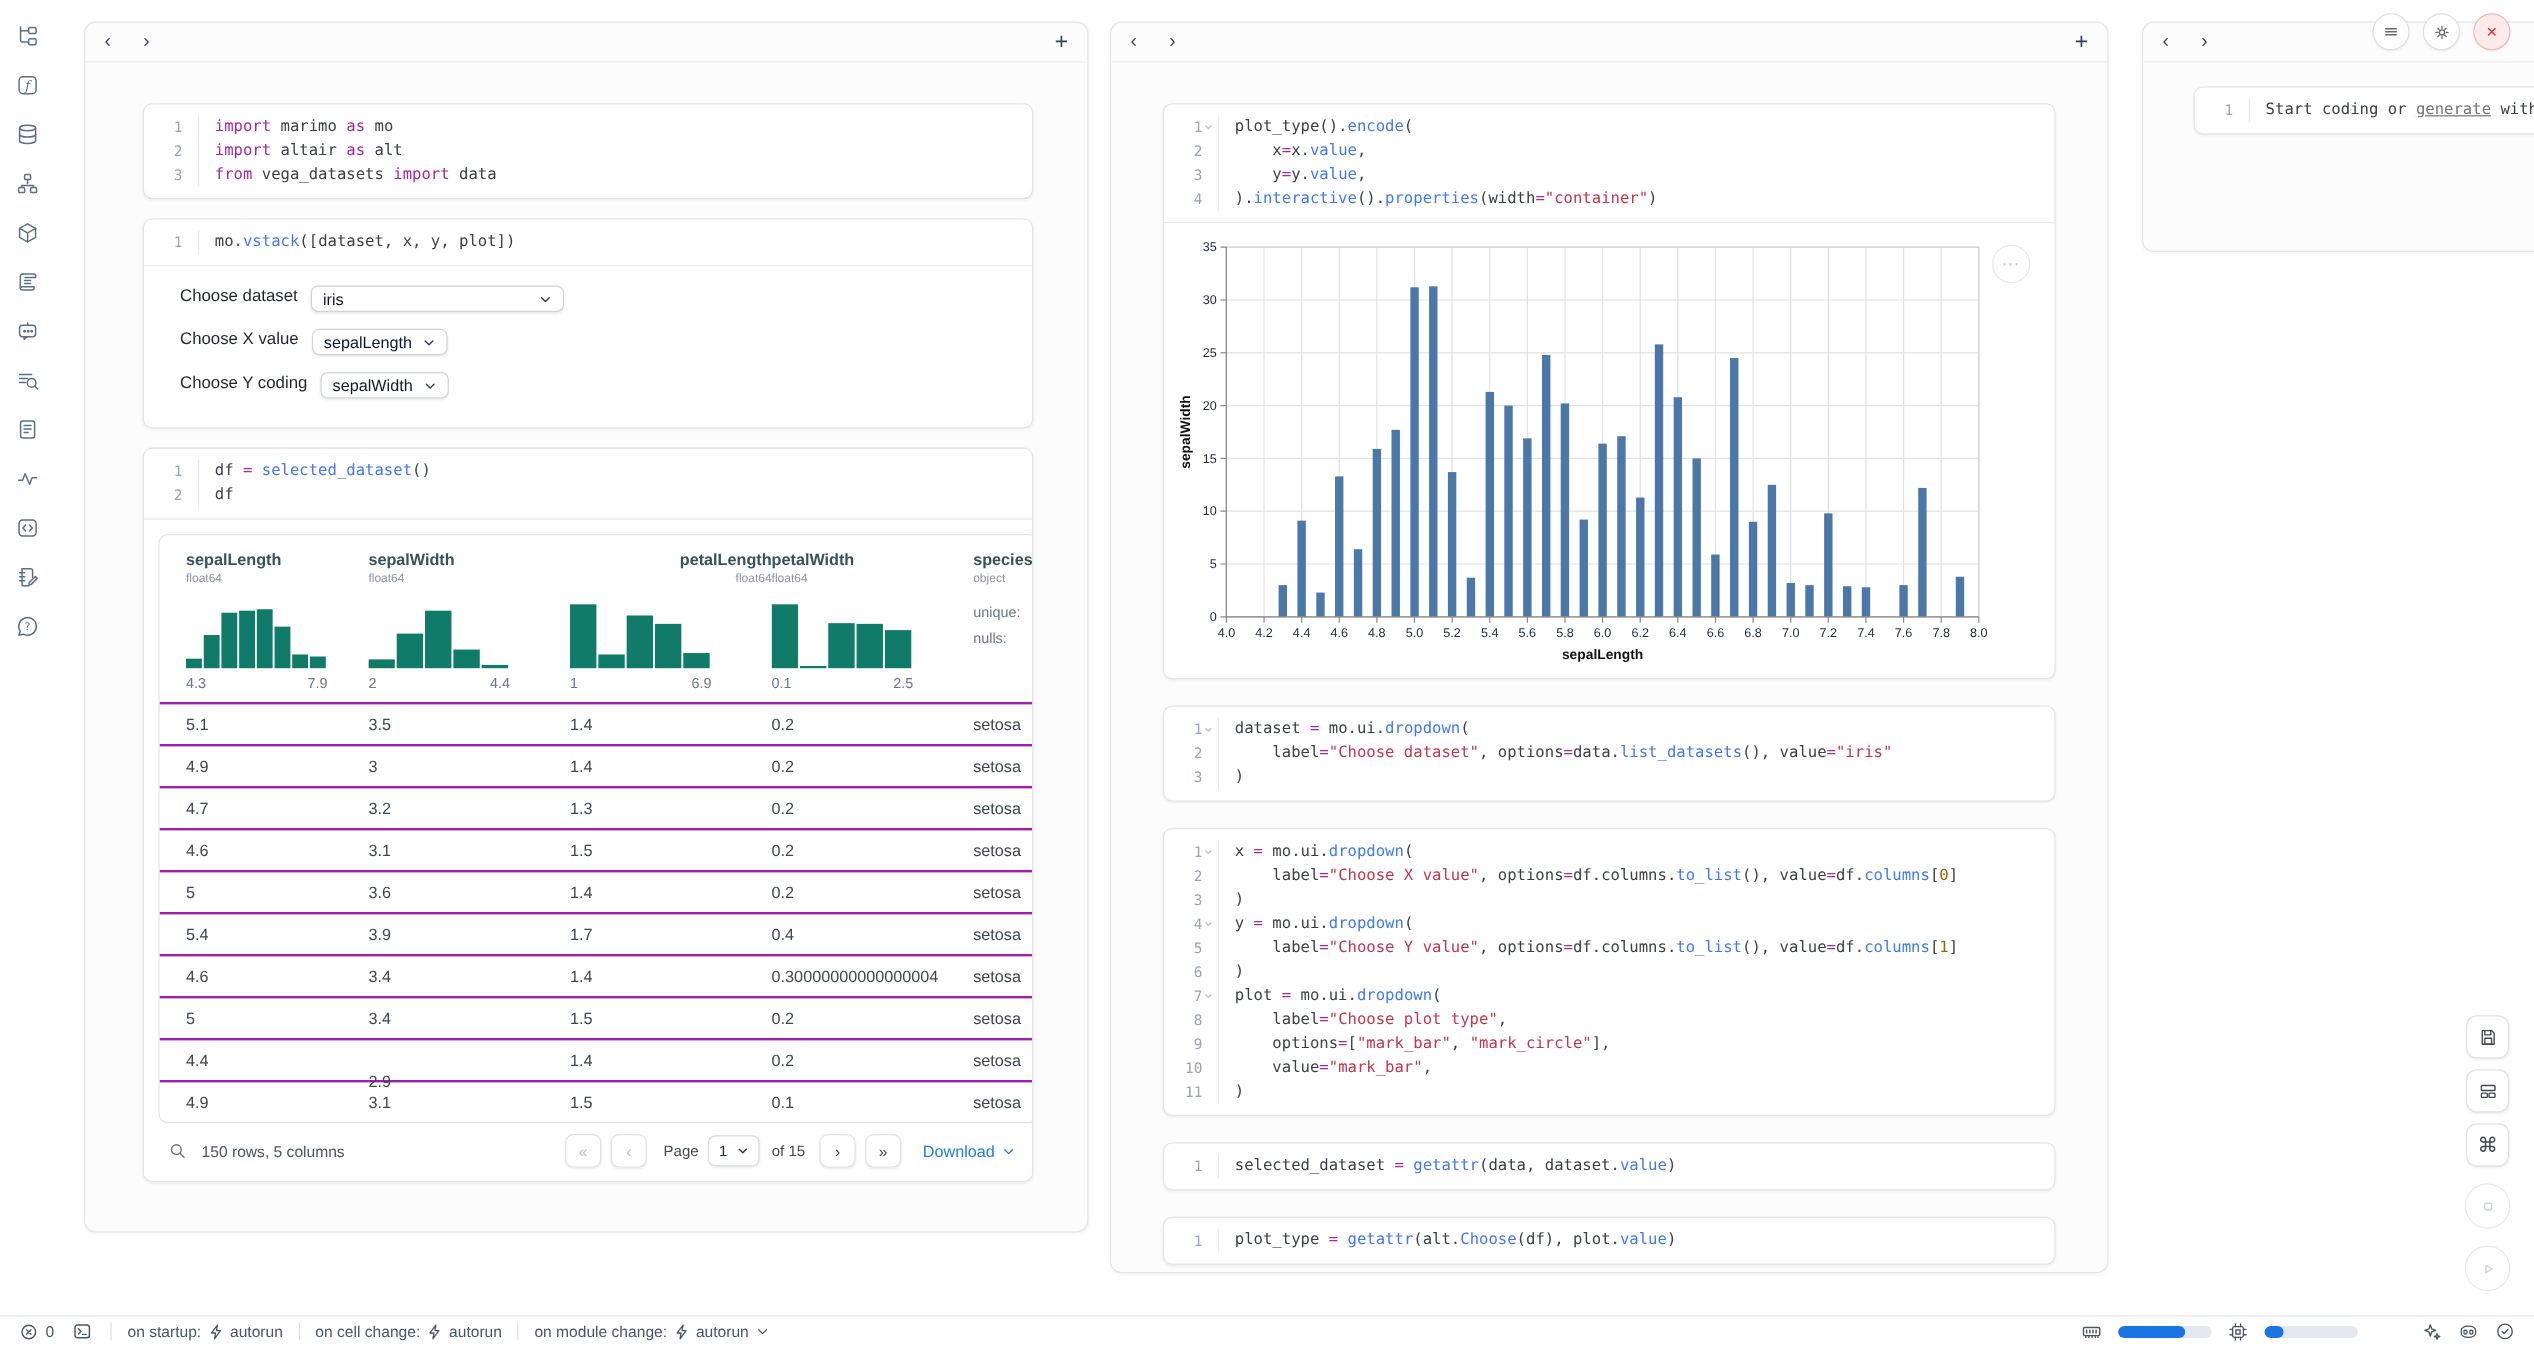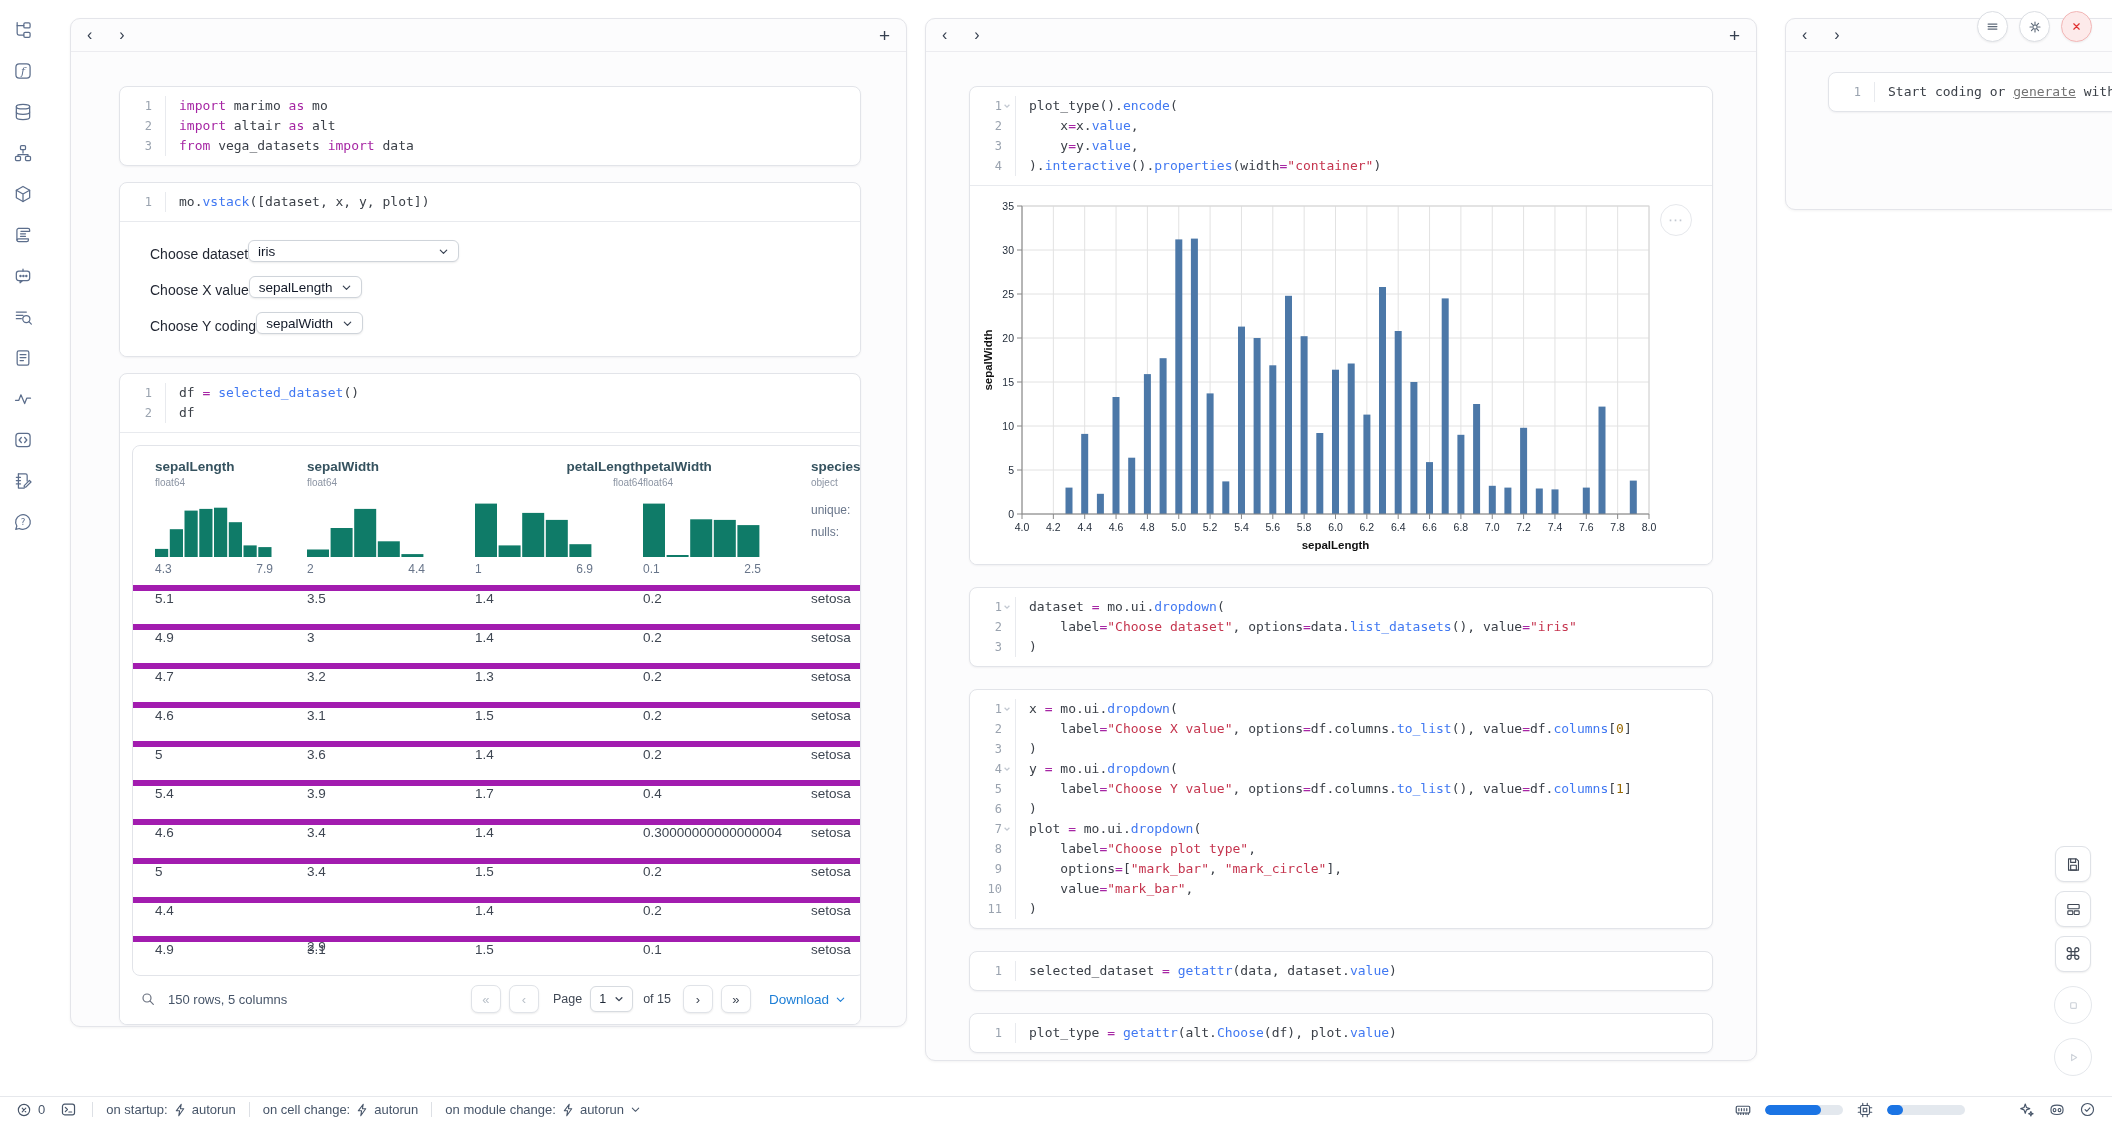--- a/index.html
+++ b/index.html
@@ -37,39 +37,39 @@
   .foldmark{width:10px;display:inline-flex;justify-content:center;}
   .code{padding-left:13px;white-space:pre;color:#3b4048;}
   .tk-p{color:#3b4048}.tk-k{color:#a626a4}.tk-f{color:#4078f2}
   .tk-s{color:#c5344e}.tk-n{color:#986801}
   .tk-u{color:#737373;text-decoration:underline;}
   .placeholder .code{color:#aeb4bf;}
   .cell-output{border-top:1px solid #e8eaee;background:#fff;}
 
   
   .ctl-area{padding:16px 0 10px 30px;}
-  .ctl-row{display:flex;align-items:flex-end;height:24px;margin-bottom:12px;}
+  .ctl-row{display:flex;align-items:flex-start;gap:11px;height:24px;margin-bottom:12px;}
   .ctl-label{font-size:14px;color:#1f2430;}
   .sel{display:inline-flex;align-items:center;justify-content:space-between;gap:9px;
        border:1px solid #cfd4da;border-radius:6px;padding:2px 9px;height:22px;
        font-size:13.5px;color:#111827;background:#fff;box-shadow:0 1px 2px rgba(0,0,0,.08);
        box-sizing:border-box;cursor:pointer;}
   .sel svg{flex:0 0 auto;}
 
   
   .tbl-wrap{margin:12px 12px 0 12px;border:1px solid #e2e4e9;border-radius:8px;overflow:hidden;}
   .tbl-head{display:flex;padding:13px 0 9px 22px;}
   .th{box-sizing:border-box;flex:0 0 auto;}
   .th .name{font-size:13.5px;font-weight:bold;color:#35525f;}
   .th .dtype{font-size:10px;color:#8b94a3;margin-top:3px;}
   .th .hist{margin-top:11px;display:block;}
   .th .range{display:flex;justify-content:space-between;width:118px;color:#68758a;
              font-size:12px;margin-top:5px;}
   .th .meta{font-size:12px;color:#68758a;margin-top:11px;line-height:22px;white-space:nowrap;}
-  .trow{display:flex;align-items:flex-start;height:33px;border-top:6px solid #a21caf;
+  .trow{display:flex;align-items:center;height:33px;border-top:2px solid #a21caf;
         padding-left:22px;font-size:13.5px;color:#3e4652;white-space:nowrap;}
   .trow span{box-sizing:border-box;flex:0 0 auto;overflow:hidden;}
   .tbl-foot{display:flex;align-items:center;height:46px;padding:0 14px 2px 20px;color:#475569;}
   .tf-summary{font-size:13px;margin-left:12px;color:#475569;}
   .pg-btn{width:28px;height:26px;border:1px solid #e0e3e8;border-radius:7px;background:#fff;
           display:flex;align-items:center;justify-content:center;font-size:13px;
           box-shadow:0 1px 2px rgba(0,0,0,.08);color:#3f4754;cursor:pointer;margin-left:8px;}
   .pg-btn.dis{color:#b9c0c9;}
   .pg-label{font-size:12.5px;margin:0 8px 0 14px;color:#3f4754;}
   .pg-sel{border:1px solid #d7dbe0;border-radius:6px;height:24px;padding:0 8px;display:inline-flex;

